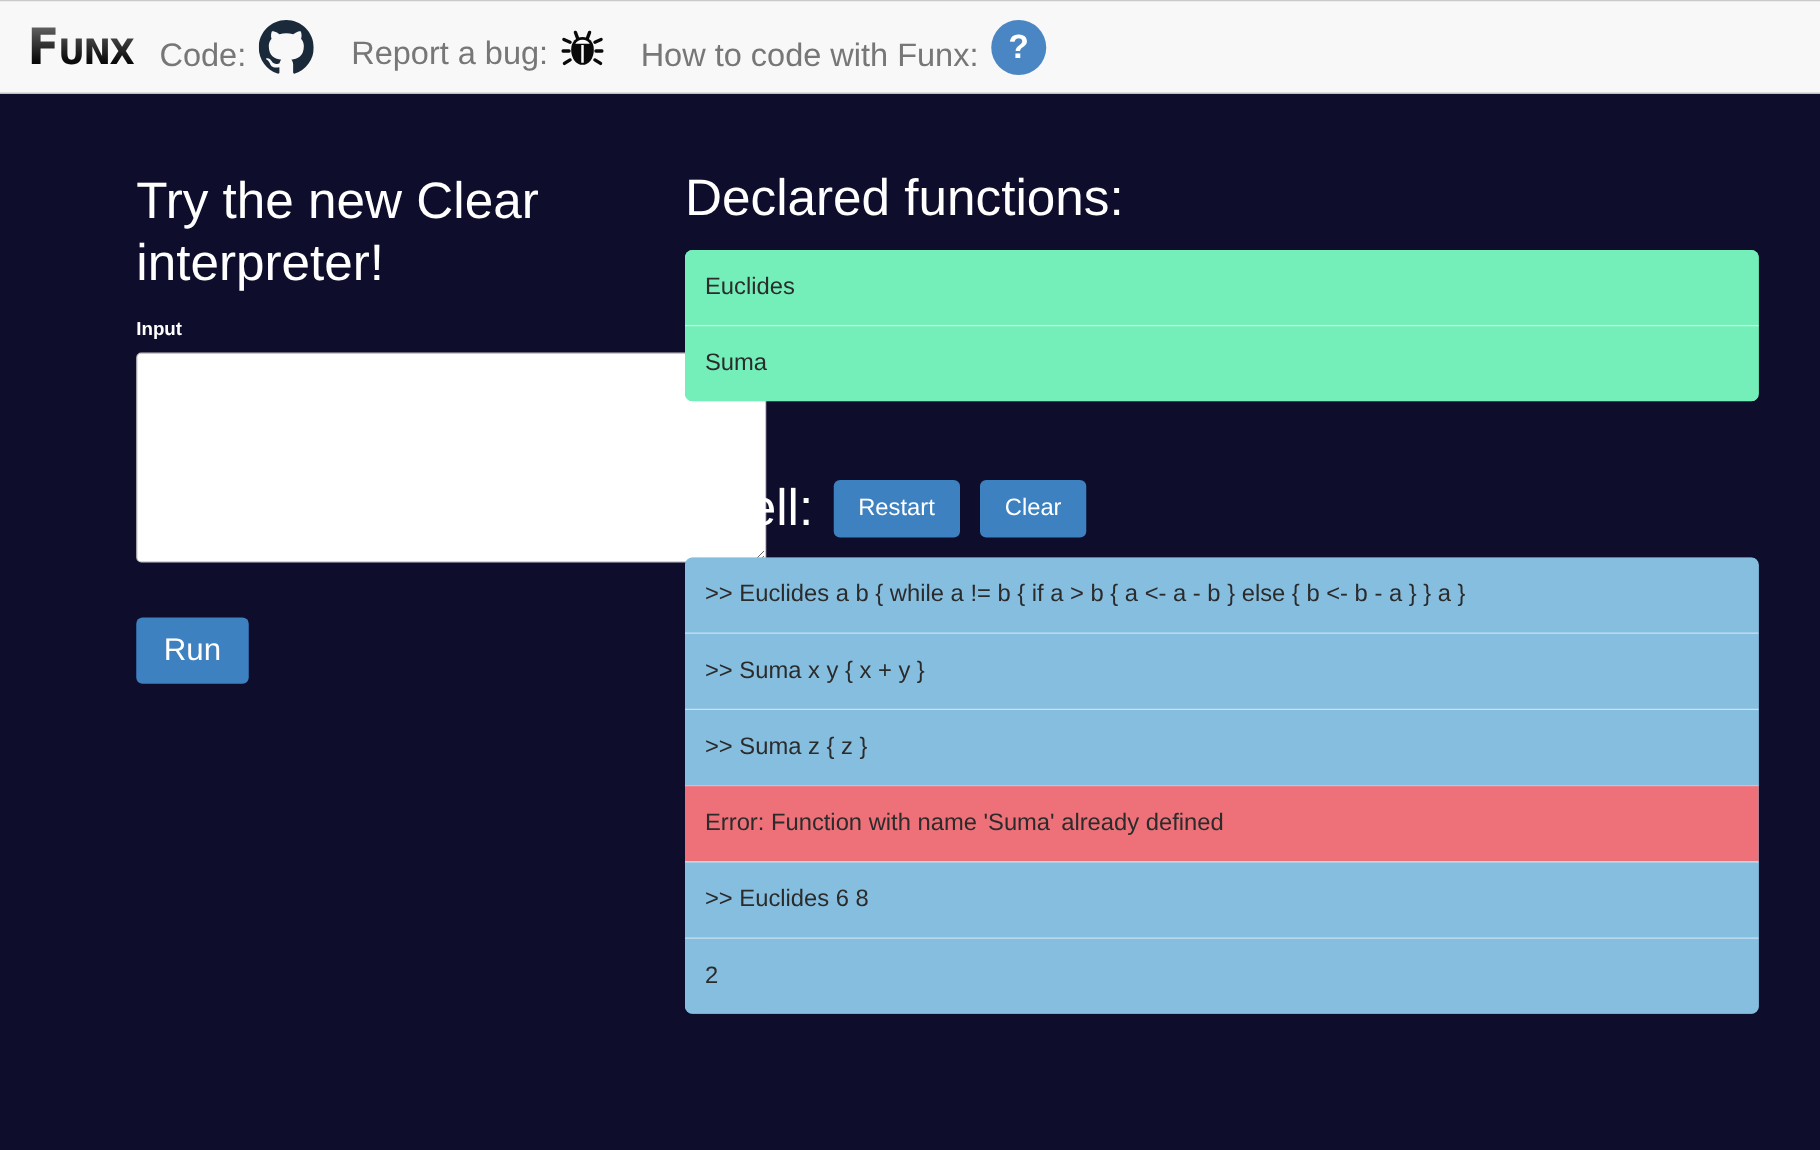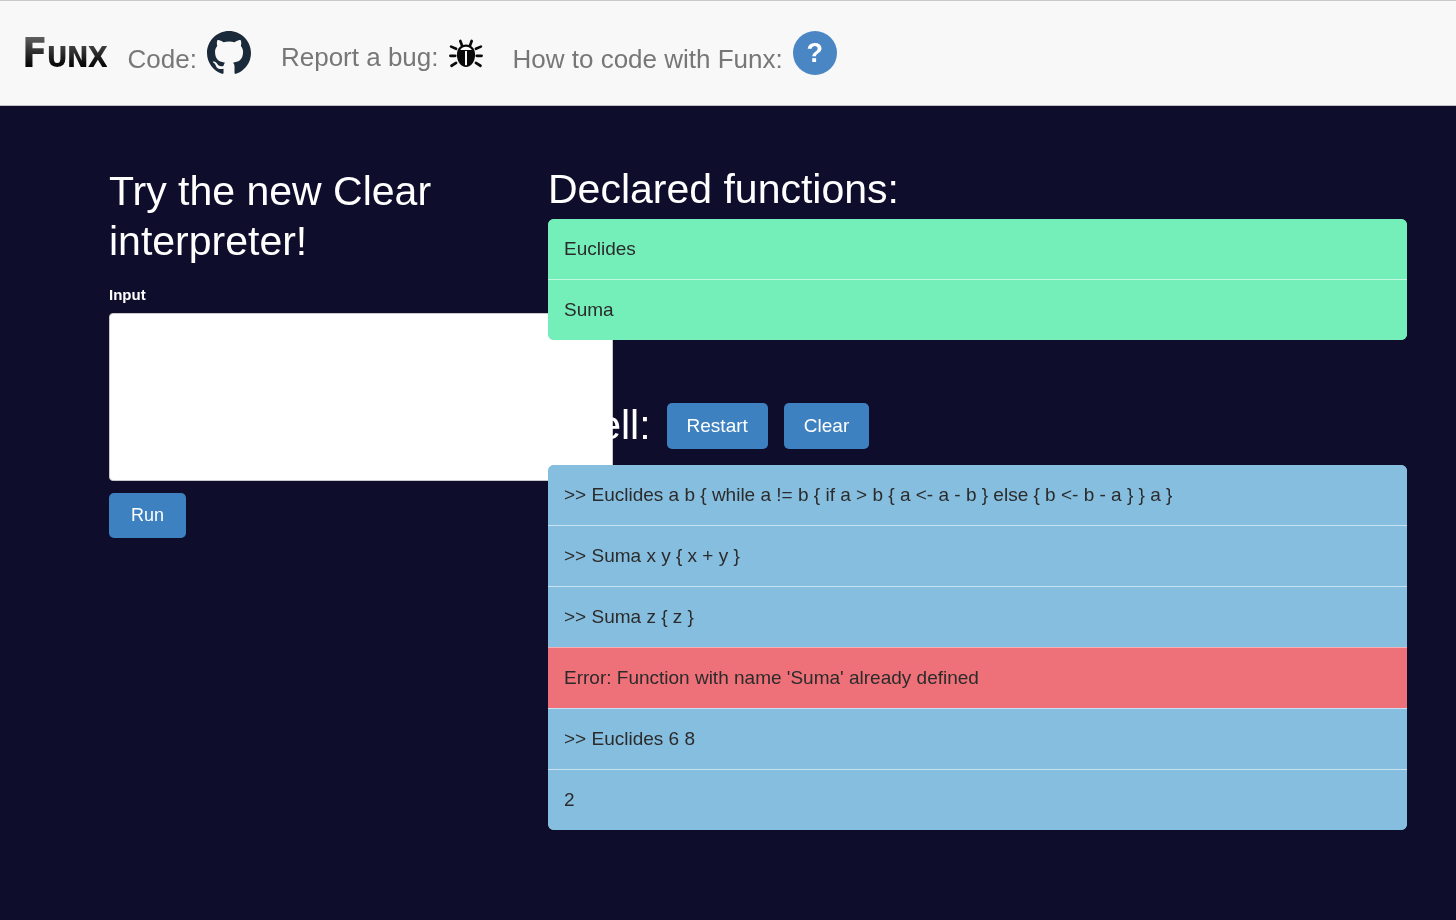--- a/index.html
+++ b/index.html
@@ -7,21 +7,21 @@
     margin: 0; padding: 0;
     width: 1456px; height: 920px;
     background: #0e0d2c;
     font-family: "Liberation Sans", sans-serif;
     overflow: hidden;
   }
 
   
   .navbar {
     position: relative;
-    height: 106px;
+    height: 75px;
     background: #f8f8f8;
     border-top: 1px solid #c9c9c9;
     border-bottom: 1px solid #c2c2c2;
     display: flex;
     align-items: center;
     padding-left: 22px;
   }
   .brand {
     font-family: "DejaVu Sans", sans-serif;
     font-weight: bold;
@@ -119,29 +119,29 @@
   }
   .btn {
     background: #3d81c0;
     border: none;
     border-radius: 5px;
     color: #ffffff;
     font-family: "Liberation Sans", sans-serif;
     cursor: pointer;
   }
   .btn-run {
-    margin-top: 12px;
-    font-size: 18px;
+    margin-top: 44px;
+    font-size: 25px;
     padding: 12px 22px;
   }
 
   h2.section-title {
     font-size: 41px;
     font-weight: normal;
-    margin: 0 0 6px 0;
+    margin: 0 0 18px 0;
     color: #ffffff;
   }
   .shell-head {
     display: flex;
     align-items: center;
     gap: 16px;
     margin: 62px 0 16px 0;
   }
   .shell-head h2 { margin: 0; }
   .btn-sm {

